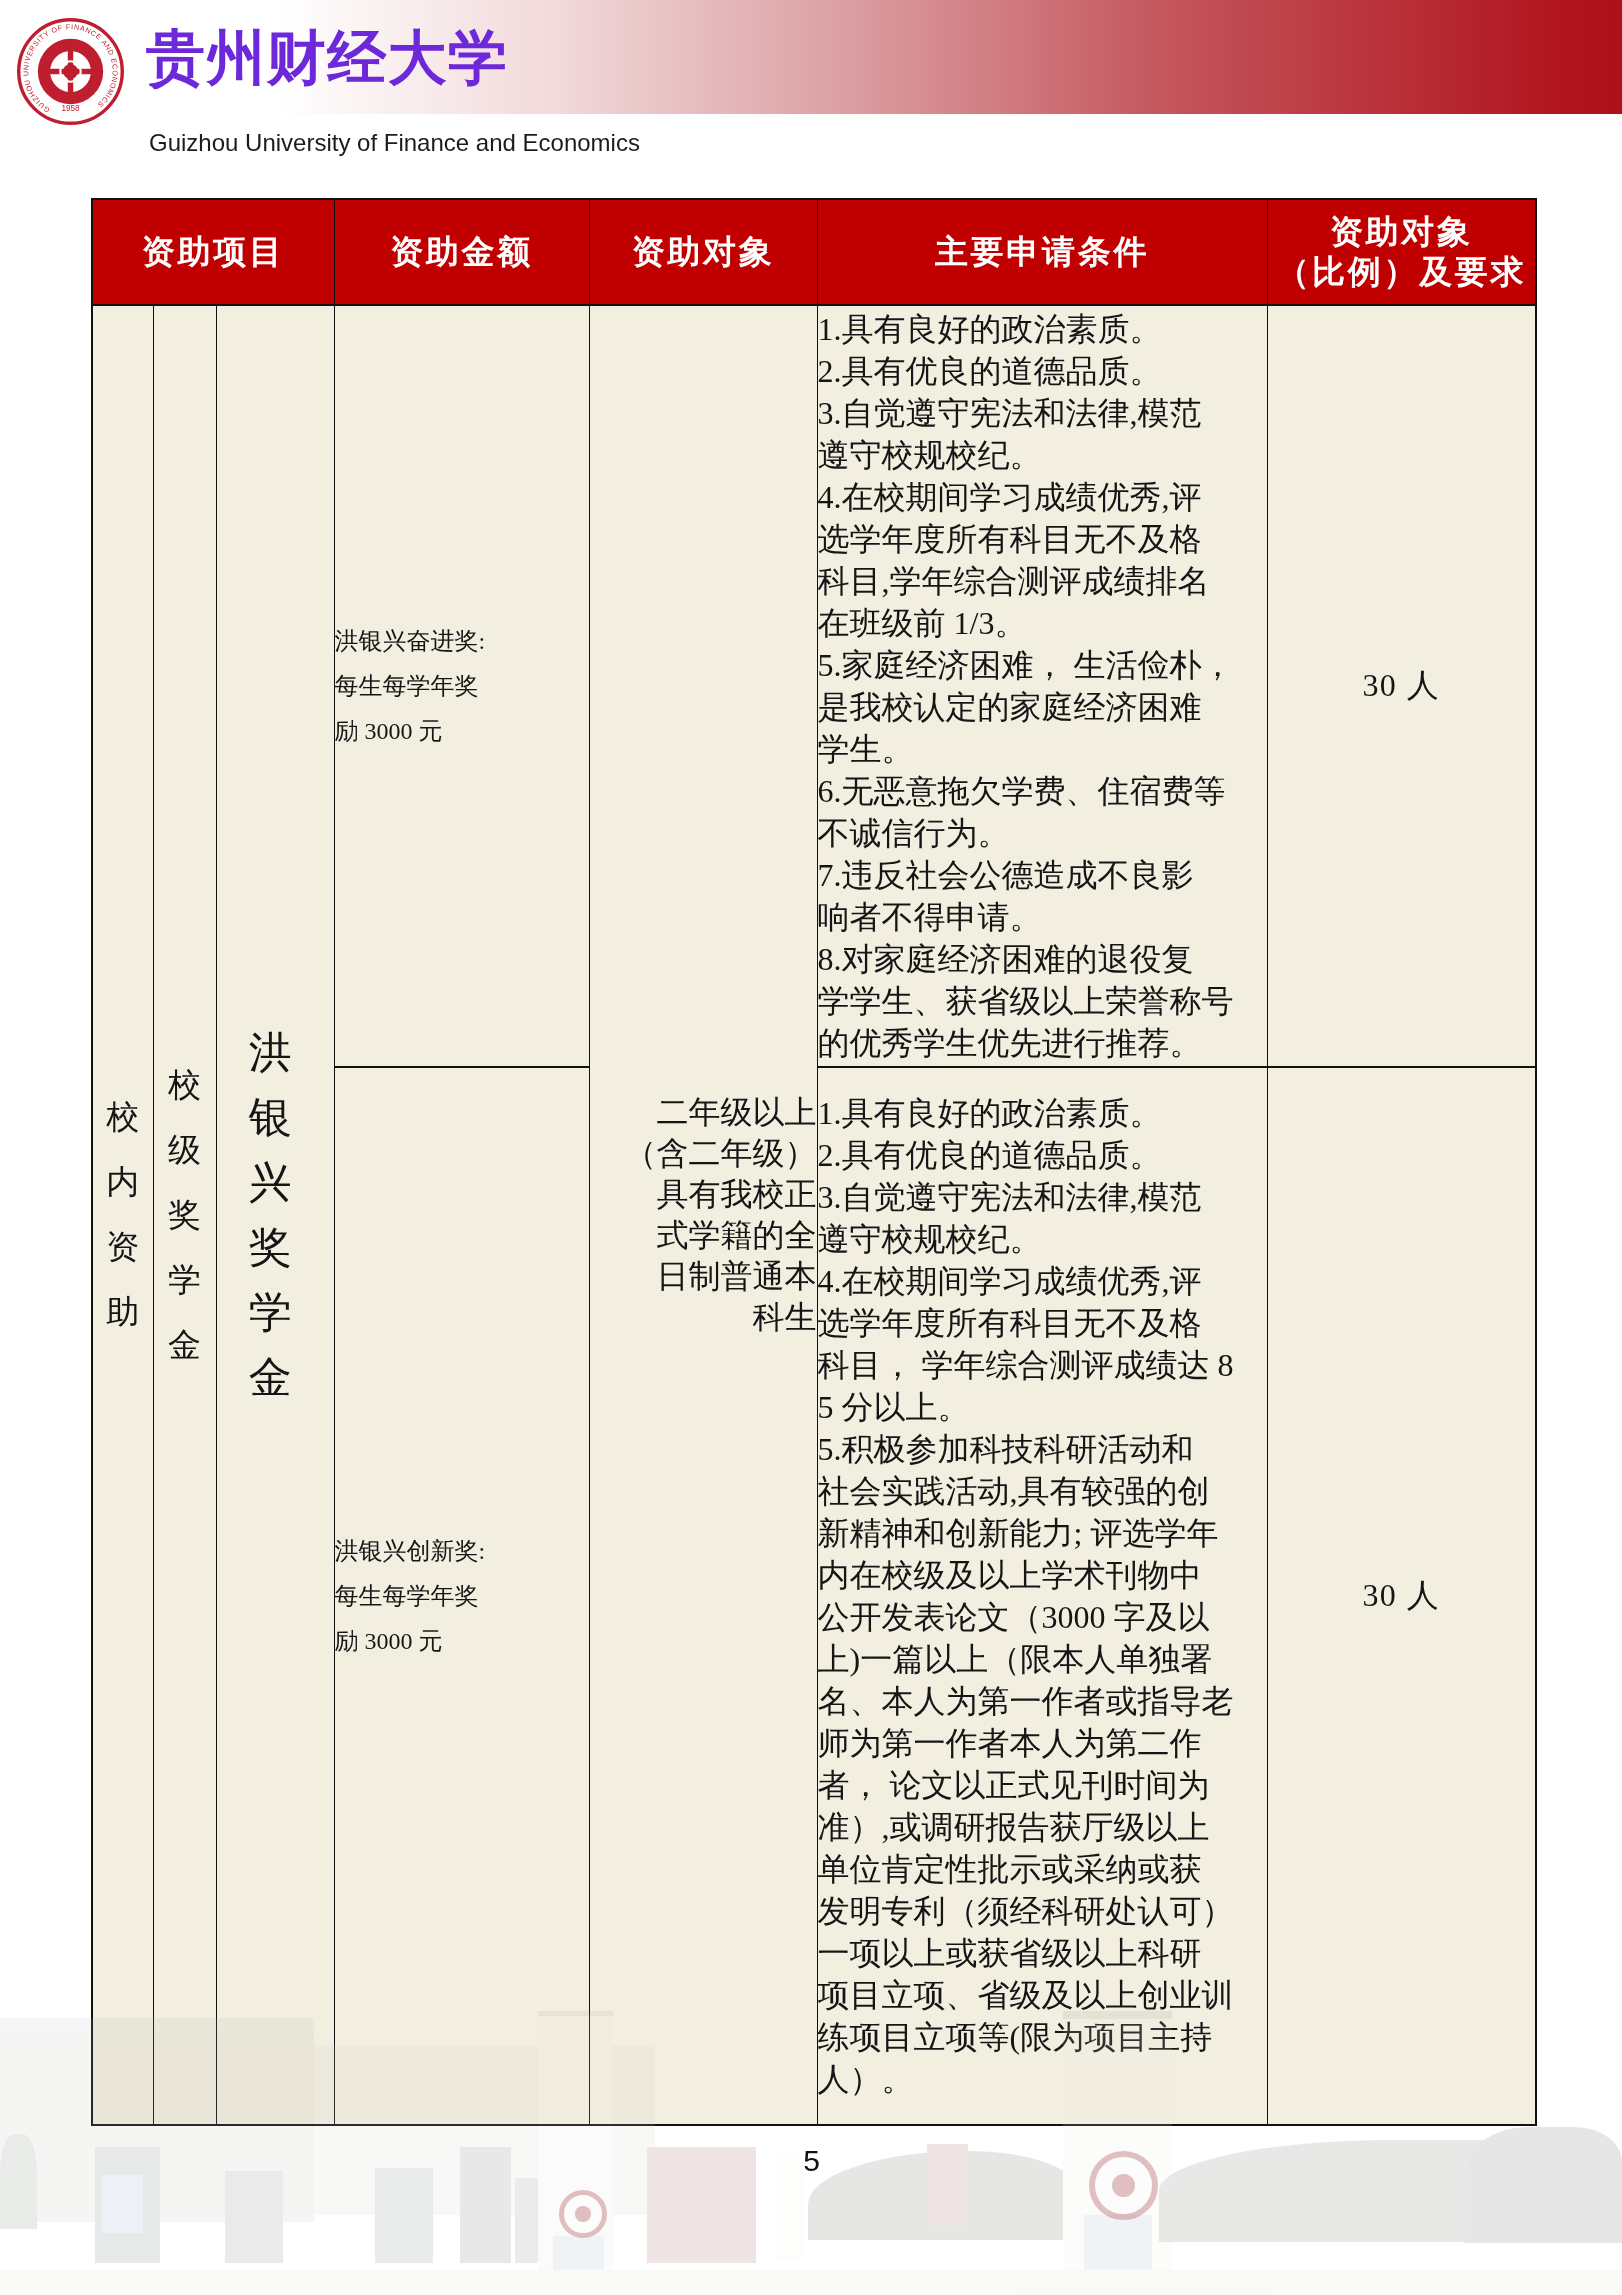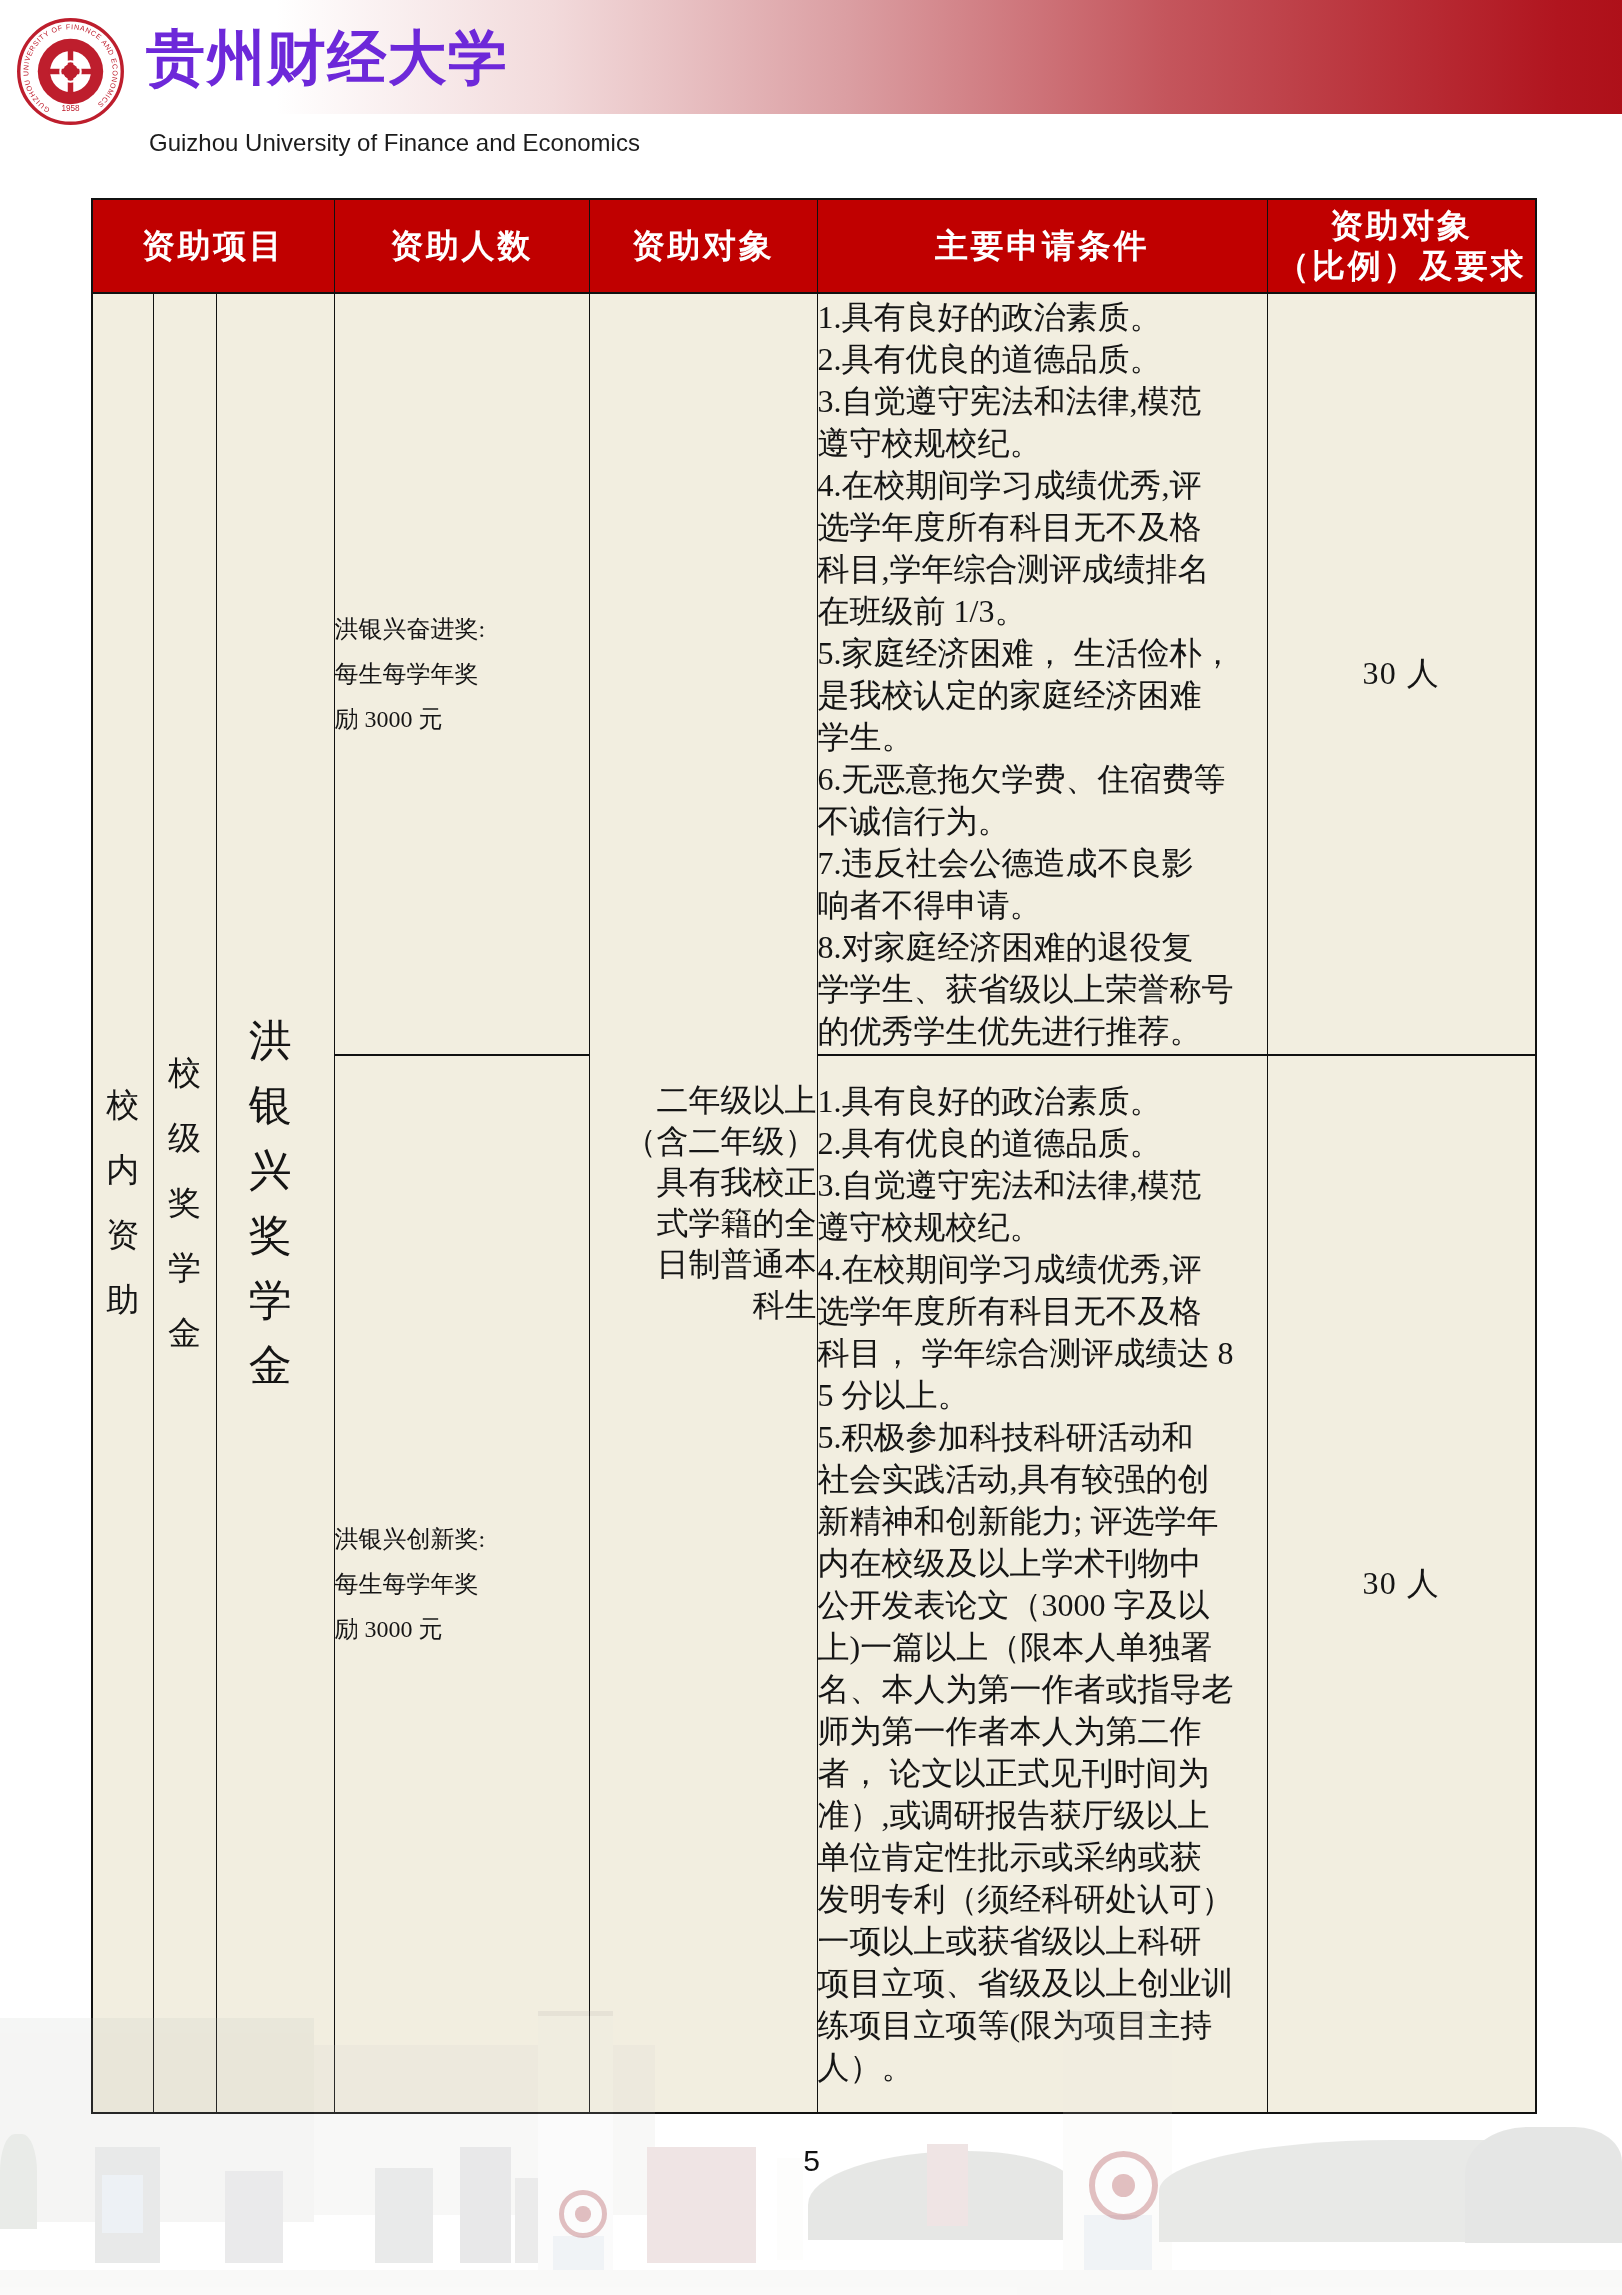--- a/index.html
+++ b/index.html
@@ -15,21 +15,21 @@
             font-size:59px;font-weight:bold;letter-spacing:1.4px;
             font-family:"Liberation Serif","DejaVu Serif",serif;color:#6d28d9;}
   .en-title{position:absolute;left:149px;top:129px;font-size:24px;color:#1c1c1c;
             font-family:"Liberation Sans","DejaVu Sans",sans-serif;letter-spacing:0px;}
 
   
   table.sch{position:absolute;left:91px;top:198px;width:1443px;
             border-collapse:collapse;table-layout:fixed;background:#f2eee0;
             border:2px solid #111;}
   table.sch td,table.sch th{border:1.4px solid #111;padding:0;vertical-align:middle;}
-  thead tr{height:94px;margin-top:12px;}
+  thead tr{height:106px;margin-top:12px;}
   thead th{background:#c00000;color:#ffffff;font-weight:bold;font-size:33px;
            line-height:40px;letter-spacing:2.7px;text-align:center;
            border-bottom:2.7px solid #111 !important;
            font-family:"Liberation Sans","DejaVu Sans",sans-serif;}
   tr.row1{height:762px;}
   tr.row2{height:1058px;}
   tr.row1 td{border-bottom:2.7px solid #111;}
   .prewrap{white-space:pre-line;}
   .vwrap{margin:0 auto;width:35px;font-size:33px;line-height:65px;
          text-align:center;word-break:break-all;}
@@ -84,21 +84,21 @@
       <col style="width:63px">
       <col style="width:118px">
     <col style="width:255px">
       <col style="width:228px">
       <col style="width:450px">
     <col style="width:269px">
   </colgroup>
   <thead>
     <tr>
       <th colspan="3">资助项目</th>
-      <th>资助人数</th>
+      <th>资助金额</th>
       <th>资助对象</th>
       <th>主要申请条件</th>
       <th class="prewrap">资助对象
 （比例）及要求</th>
     </tr>
   </thead>
   <tbody>
     <tr class="row1">
       <td rowspan="2">
         <div class="vwrap">校内资助</div>

